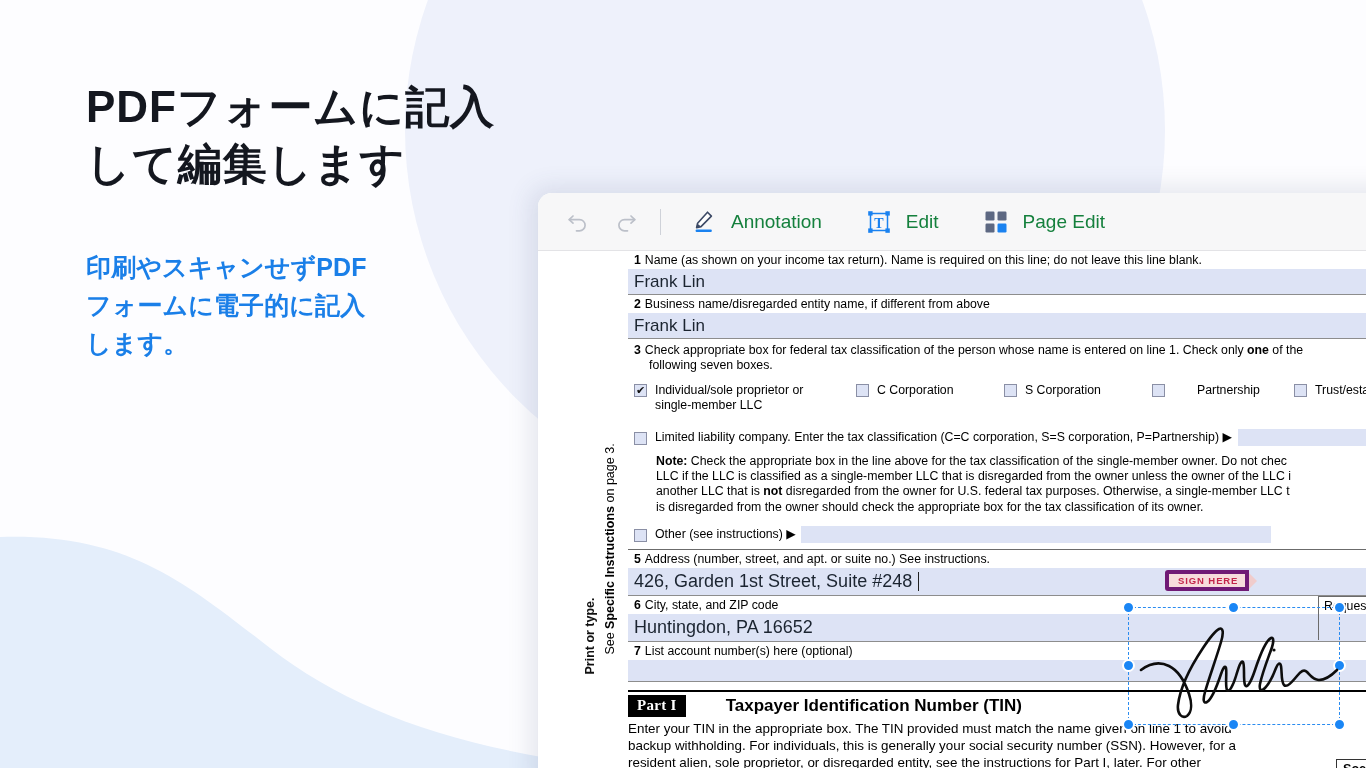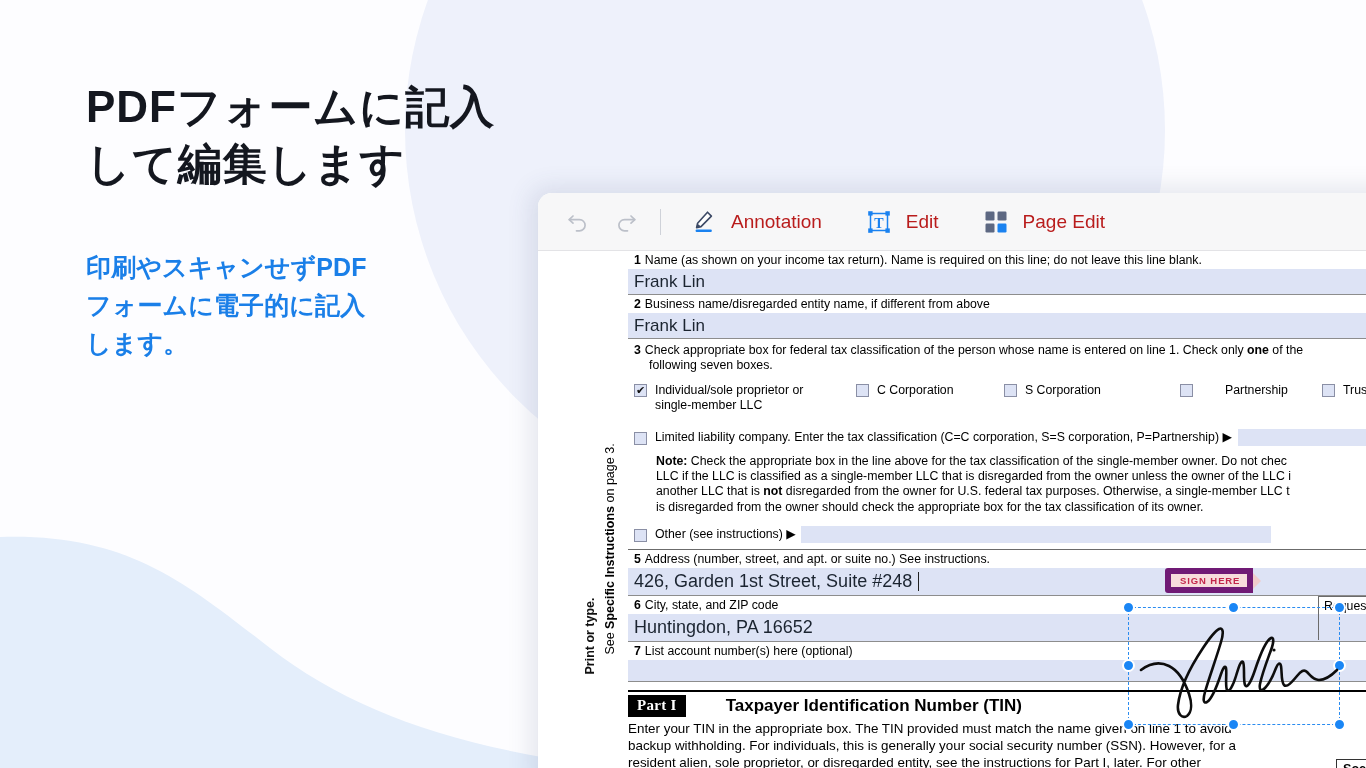--- a/index.html
+++ b/index.html
@@ -57,21 +57,21 @@
   .tb-icon-btn {
     width:48px; height:40px; display:flex; align-items:center; justify-content:center;
     color:#b8bcc6;
   }
   .tb-sep { width:1px; height:26px; background:#cfd2d9; margin:0 14px 0 10px; }
   .tb-item {
     display:flex; align-items:center; gap:10px;
     height:46px; padding:0 12px; margin-right:16px;
     border-radius:8px;
   }
-  .tb-item .tb-label { font-size:19px; color:#b91c1c; white-space:nowrap; }
+  .tb-item .tb-label { font-size:19px; color:#15803d; white-space:nowrap; }
   .tb-item.active .tb-ico-box {
     border:2px solid #1a82f0; border-radius:9px;
     width:46px; height:46px; display:flex; align-items:center; justify-content:center;
     background:#fff;
   }
   .tb-ico-box { width:34px; height:34px; display:flex; align-items:center; justify-content:center; }
 
   
   #pdf-page {
     position:absolute; top:58px; left:0; right:0; bottom:0;
@@ -141,21 +141,21 @@
     border:1px solid #333; font-size:12.6px; font-weight:bold;
     padding:2px 0 0 6px;
   }
 
   
   #sign-here {
     position:absolute; left:1165px; top:572px; z-index:30;
     height:17px; display:flex; align-items:center;
   }
   #sign-here .badge {
-    background:#f7dcdc; border:6px solid #701a75;
+    background:#f7dcdc; border:4px solid #701a75;
     color:#c3264b; font-size:9.5px; font-weight:bold; letter-spacing:.9px;
     padding:2px 7px 2px 9px; line-height:1;
     position:relative;
     border-radius:3px 0 0 3px;
   }
   #sign-here .arrow {
     width:0; height:0;
     border-top:9px solid transparent; border-bottom:9px solid transparent;
     border-left:9px solid #f0cccc;
     margin-left:-1px;
@@ -288,21 +288,21 @@
 
         <div class="cbrow" style="padding-top:9px;">
           <div class="cb-item" style="width:222px;">
             <span class="cbox">✔</span>
             <span class="cb-text">Individual/sole proprietor or<br>single-member LLC</span>
           </div>
           <div class="cb-item" style="width:148px;">
             <span class="cbox"></span>
             <span class="cb-text">C Corporation</span>
           </div>
-          <div class="cb-item" style="width:176px;">
+          <div class="cb-item" style="width:148px;">
             <span class="cbox"></span>
             <span class="cb-text">S Corporation</span>
           </div>
           <div class="cb-item" style="width:142px;gap:24px;">
             <span class="cbox"></span>
             <span class="cb-text">Partnership</span>
           </div>
           <div class="cb-item">
             <span class="cbox"></span>
             <span class="cb-text">Trust/estate</span>

